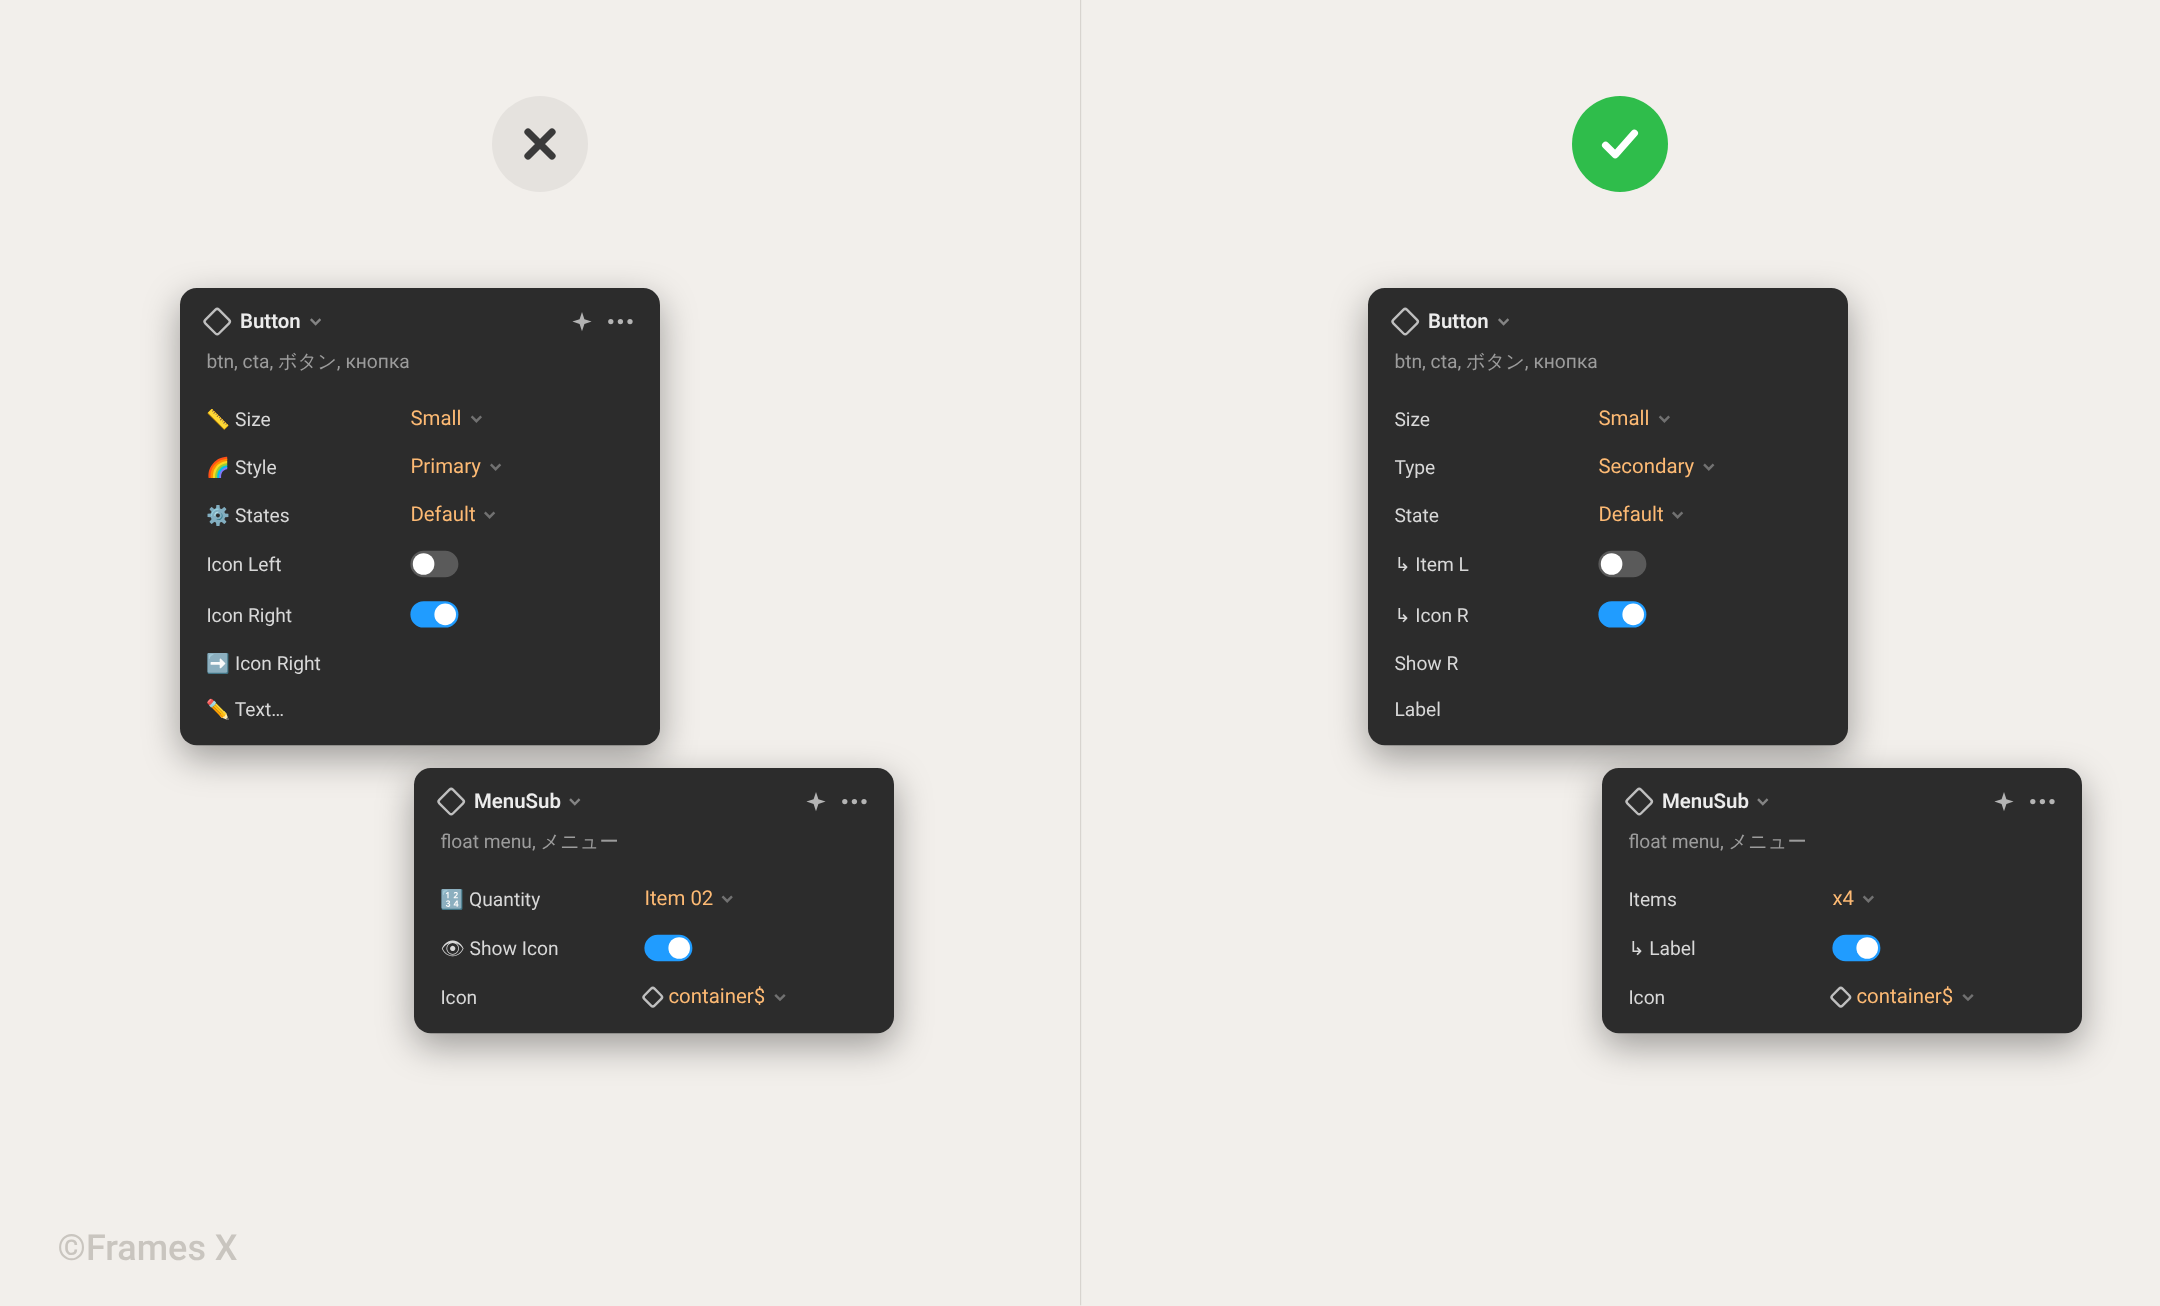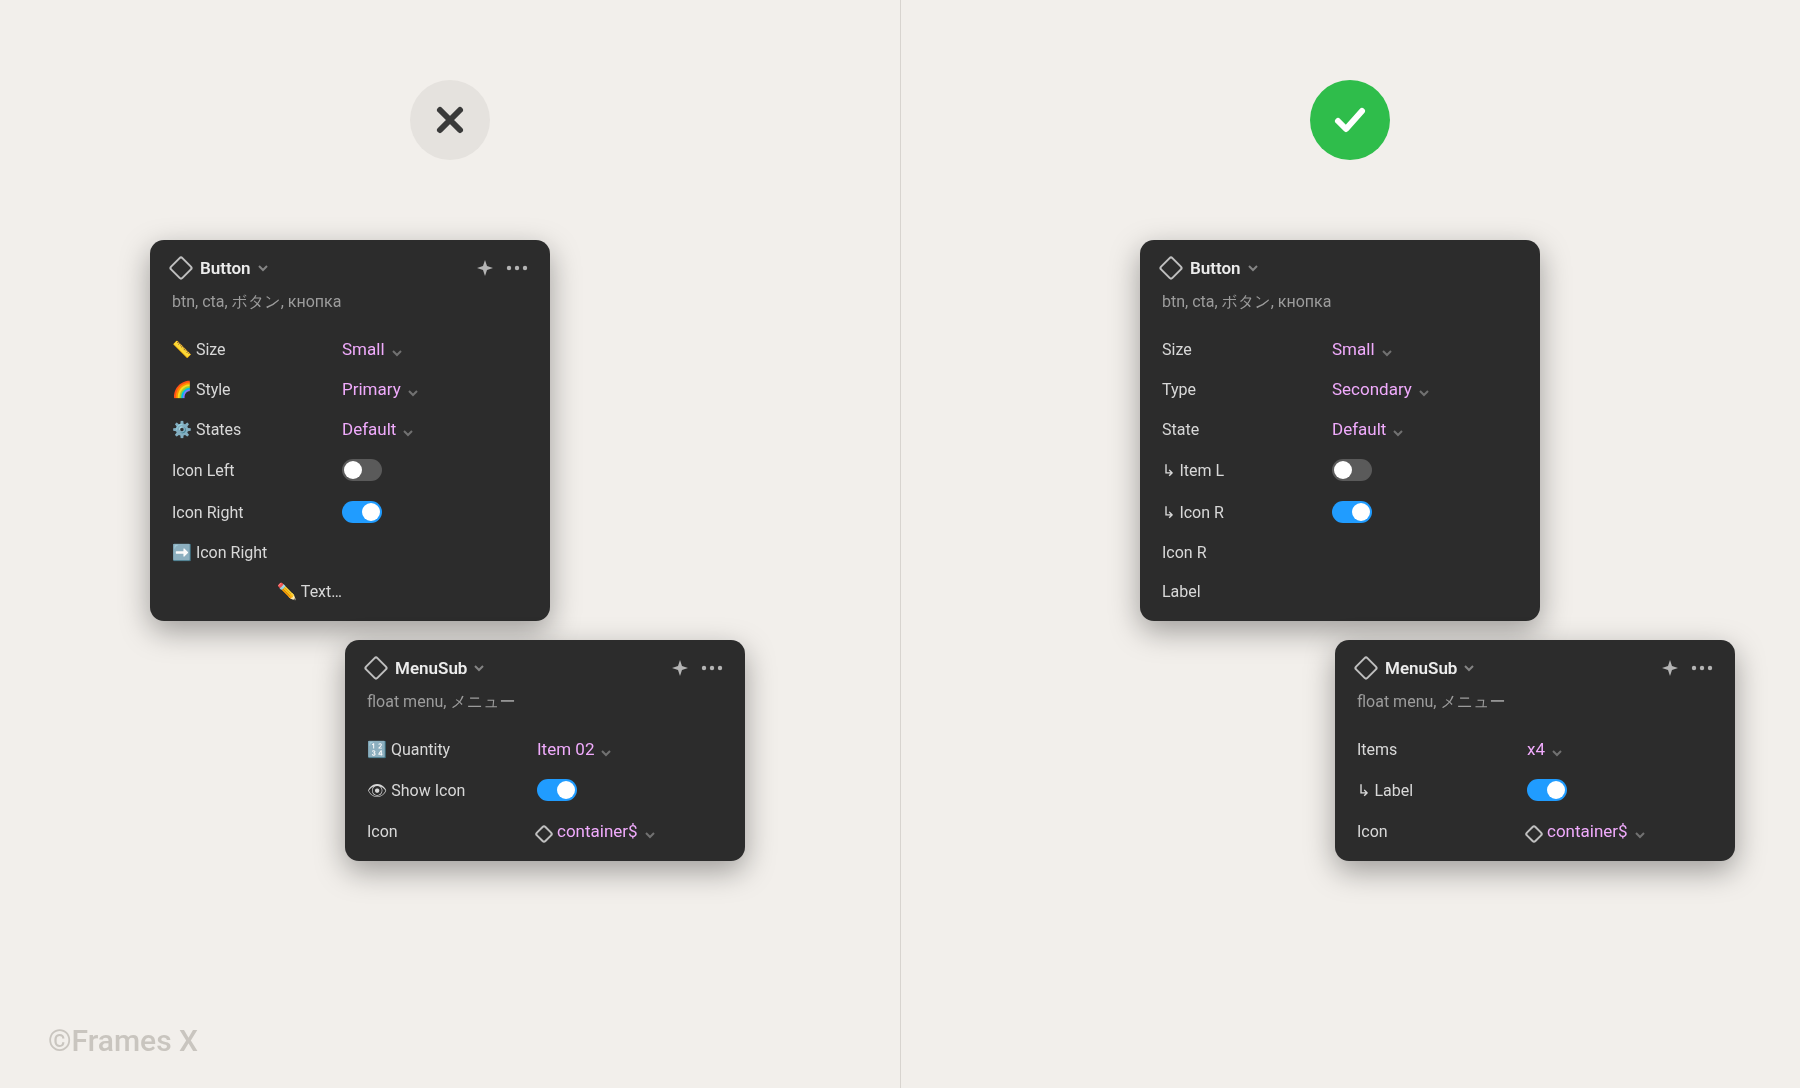--- a/index.html
+++ b/index.html
@@ -65,21 +65,21 @@
     padding: 4px 22px 16px 22px;
     color: #9c9c9c;
     font-size: 16px;
   }
   .row {
     display: flex;
     align-items: center;
     padding: 10px 22px;
   }
   .row .lbl  { flex: 0 0 170px; color: #d8d8d8; font-size: 16px; }
-  .row .val  { display: flex; align-items: flex-end; gap: 6px; color: #f0abfc; }
+  .row .val  { display: flex; align-items: center; gap: 6px; color: #fdba74; }
 
   .chev { opacity: .55; }
 
   .toggle {
     width: 40px; height: 22px;
     border-radius: 11px;
     position: relative;
     cursor: pointer;
   }
   .toggle .knob {
@@ -182,21 +182,21 @@
         <span class="lbl">Icon Right</span>
       <span class="val">
           <span class="toggle on">
             <span class="knob"></span>
           </span>
         </span>
       </div>
     <div class="row">
         <span class="lbl">➡️ Icon Right</span>
       </div>
-    <div class="row" style="padding-bottom:20px;text-align:right;">
+    <div class="row" style="padding-bottom:20px;">
         <span class="lbl">✏️ Text…</span>
       </div>
   </div>
 
   <div class="panel" style="left:345px;top:640px;width:400px;">
     <div class="hdr">
       <div class="diamond"></div>
       <span style="width:10px"></span>
       <span class="title">MenuSub</span>
       <svg class="chev" width="12" height="12" viewBox="0 0 12 12">
@@ -301,21 +301,21 @@
       </div>
     <div class="row">
         <span class="lbl">↳ Icon R</span>
       <span class="val">
           <span class="toggle on">
             <span class="knob"></span>
           </span>
         </span>
       </div>
     <div class="row">
-        <span class="lbl">Icon R</span>
+        <span class="lbl">Show R</span>
       </div>
     <div class="row" style="padding-bottom:20px;">
         <span class="lbl">Label</span>
       </div>
   </div>
 
   <div class="panel" style="left:435px;top:640px;width:400px;">
     <div class="hdr">
       <div class="diamond"></div>
       <span style="width:10px"></span>

